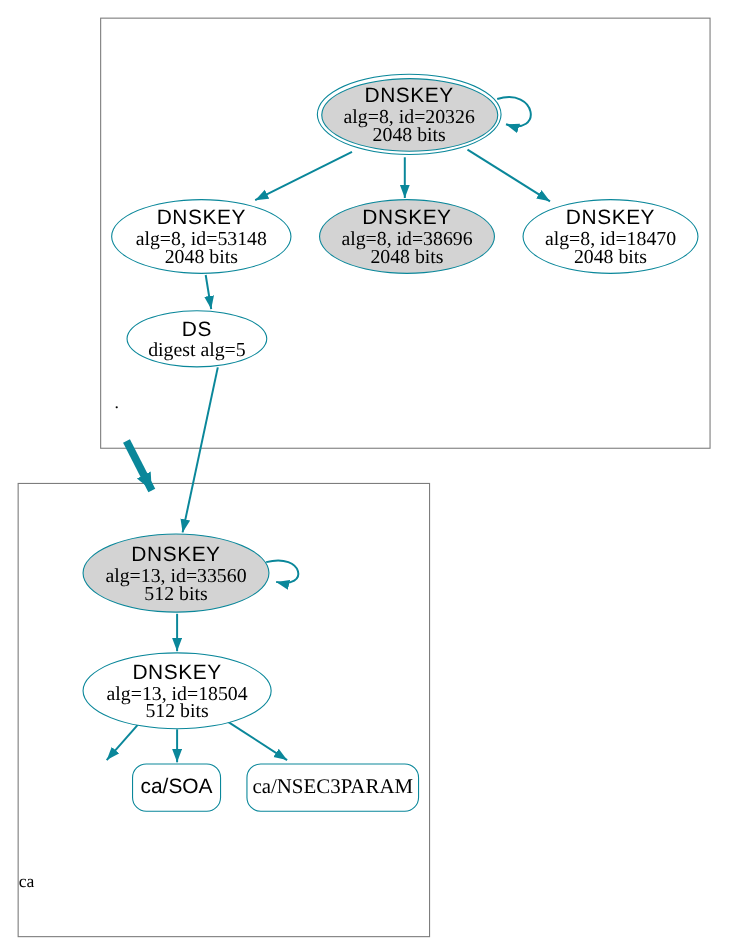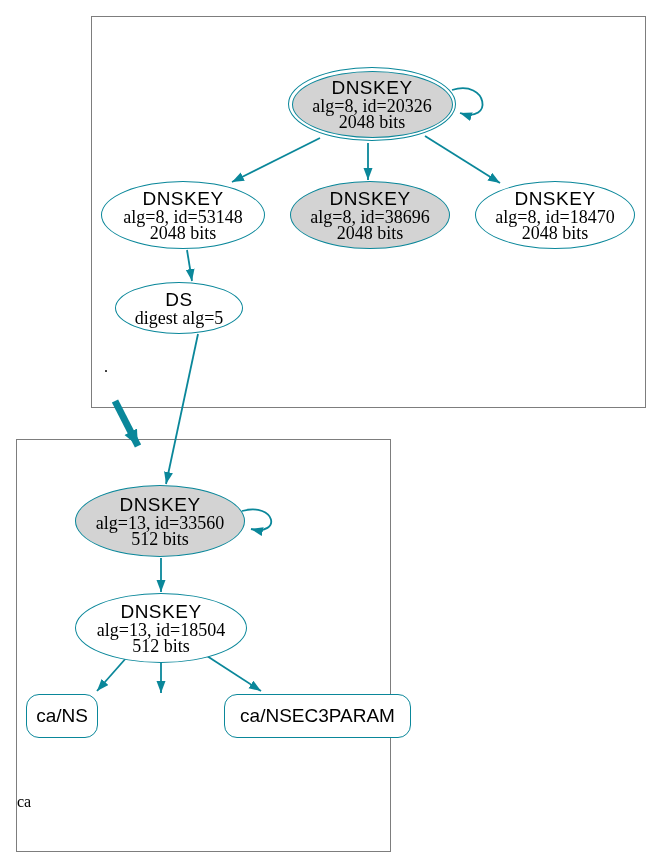--- a/index.html
+++ b/index.html
@@ -162,20 +162,20 @@
     <div class="detail">alg=13, id=33560</div>
     <div class="detail">512 bits</div>
   </div>
 
   <div class="node" style="left:75px; top:593px; width:172px; height:70px;">
     <div class="title">DNSKEY</div>
     <div class="detail">alg=13, id=18504</div>
     <div class="detail">512 bits</div>
   </div>
 
-  <div class="rrset" style="left:26px; top:694px; width:72px; height:44px;">
-    <span>ca/NS</span>
+  <div class="rrset" style="left:120px; top:694px; width:81px; height:44px;">
+    <span>ca/SOA</span>
   </div>
-  <div class="rrset" style="left:224px; top:694px; width:187px; height:44px;">
+  <div class="rrset" style="left:224px; top:694px; width:157px; height:44px;font-family:Liberation Serif, serif;">
     <span>ca/NSEC3PARAM</span>
   </div>
 
 </div>
 
 </body></html>

